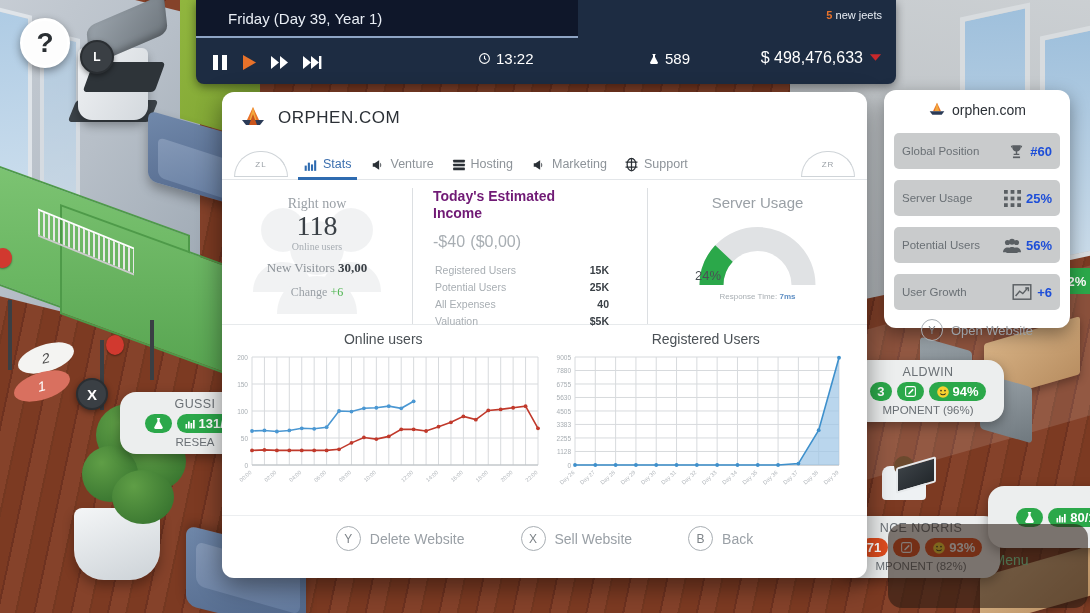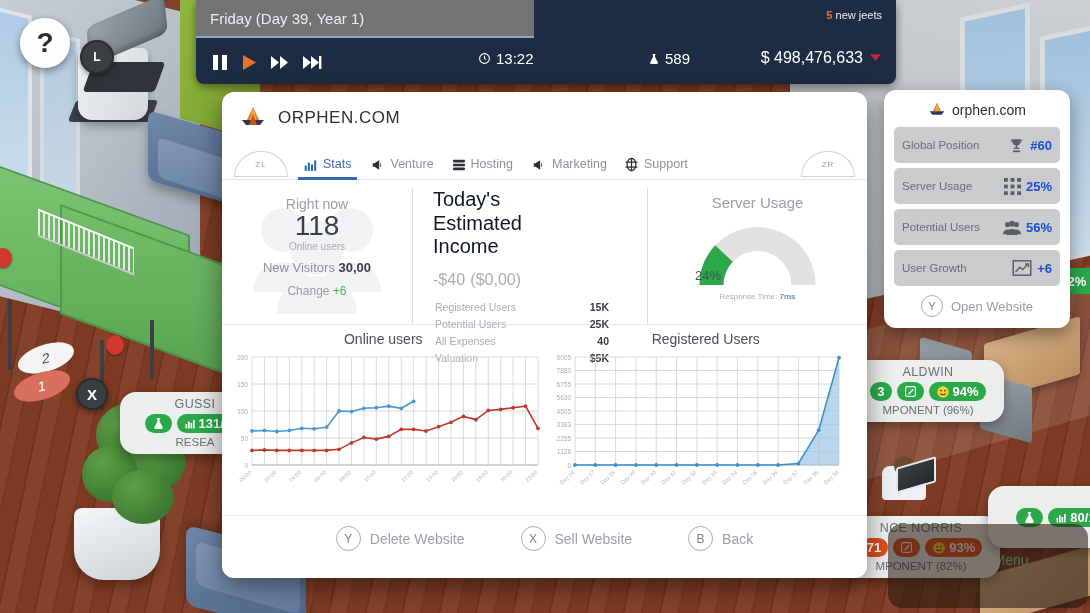--- a/index.html
+++ b/index.html
@@ -196,24 +196,24 @@
   }
 
   
   #hud {
     position:absolute; left:196px; top:0; width:700px; height:84px;
     background:#1d2c42; border-radius:0 0 8px 8px;
     box-shadow:0 3px 10px rgba(0,0,0,.45);
     z-index:20;
   }
   .hud-date-box {
-    position:absolute; left:0; top:0; width:338px; height:38px;
-    background:#737373;
+    position:absolute; left:0; top:0; width:382px; height:38px;
+    background:#0f172a;
     border-bottom:2px solid #8ea4c4;
-    display:flex; align-items:center; padding-left:14px;
+    display:flex; align-items:center; padding-left:32px;
   }
   .hud-date { color:#e9eef5; font-size:15px; }
   .hud-jeets {
     position:absolute; right:14px; top:9px; font-size:11px; color:#e9eef5;
   }
   .hud-jeets b { color:#e8722a; font-weight:bold; }
   .hud-row2 {
     position:absolute; left:0; top:40px; width:100%; height:44px;
     display:flex; align-items:center;
   }
@@ -278,31 +278,31 @@
   .card { position:relative; }
   .card.c1 { width:190px; }
   .card.c2 { width:235px; border-left:1px solid #dcdfe2; padding-left:20px; }
   .card.c3 { flex:1; border-left:1px solid #dcdfe2; }
 
   .ppl-bg {
     position:absolute; left:50%; top:8px; transform:translateX(-50%);
     opacity:.5;
   }
   .c1-inner {
-    position:relative; text-align:center; padding-top:8px;
+    position:relative; text-align:center; padding-top:8px;font-family:Liberation Serif, serif;
   }
   .rn-label { font-size:14px; color:#9aa0a6; }
   .rn-value { font-size:28px; color:#3a4046; margin-top:-2px; }
   .rn-sub { font-size:10px; color:#a7adb3; margin-top:-1px; }
   .rn-visitors { font-size:13px; color:#8d9399; margin-top:8px; }
   .rn-visitors b { color:#3a4046; font-weight:bold; }
   .rn-change { font-size:12px; color:#9aa0a6; margin-top:9px; }
   .rn-change b { color:#49b34b; font-weight:normal; }
 
-  .c2-title { font-size:20px; color:#0f172a; line-height:1.18; width:160px; }
+  .c2-title { font-size:14px; color:#701a75; line-height:1.18; width:160px;font-weight:bold; }
   .c2-amount { font-size:19px; color:#4a5055; margin-top:9px; }
   .c2-amount span { color:#a8aeb3; font-size:16px; }
   .c2-table { margin-top:8px; width:178px; font-size:10.5px; }
   .c2-table tr td { padding:1.5px 0; color:#a8aeb3; }
   .c2-table tr td.v { text-align:right; color:#3a4046; font-weight:bold; }
 
   .c3-title {
     text-align:center; font-size:15px; color:#9aa0a6; padding-top:6px;
   }
   .gauge-wrap { position:relative; width:125px; margin:6px auto 0 auto; }
@@ -340,21 +340,21 @@
     position:absolute; left:884px; top:90px; width:186px; height:238px;
     background:#fff; border-radius:12px;
     box-shadow:0 6px 18px rgba(0,0,0,.4);
     z-index:30; padding:8px 10px;
   }
   .sc-head {
     display:flex; align-items:center; justify-content:center; gap:6px;
     font-size:14px; color:#2b3036; height:24px;
   }
   .sc-row {
-    height:36px; margin-top:5px; background:#c9cbcc; border-radius:5px;
+    height:36px; margin-top:11px; background:#c9cbcc; border-radius:5px;
     display:flex; align-items:center; padding:0 8px; cursor:pointer;
   }
   .sc-name { font-size:11.5px; color:#6a7075; flex:1; line-height:1.05; }
   .sc-ico { line-height:0; margin-right:5px; }
   .sc-val { font-size:13px; color:#1d4ed8; font-weight:bold; }
   .sc-open {
     margin-top:9px; display:flex; align-items:center; justify-content:center;
     gap:8px; cursor:pointer;
   }
   .sc-open .abtn { width:22px; height:22px; font-size:11px; }

